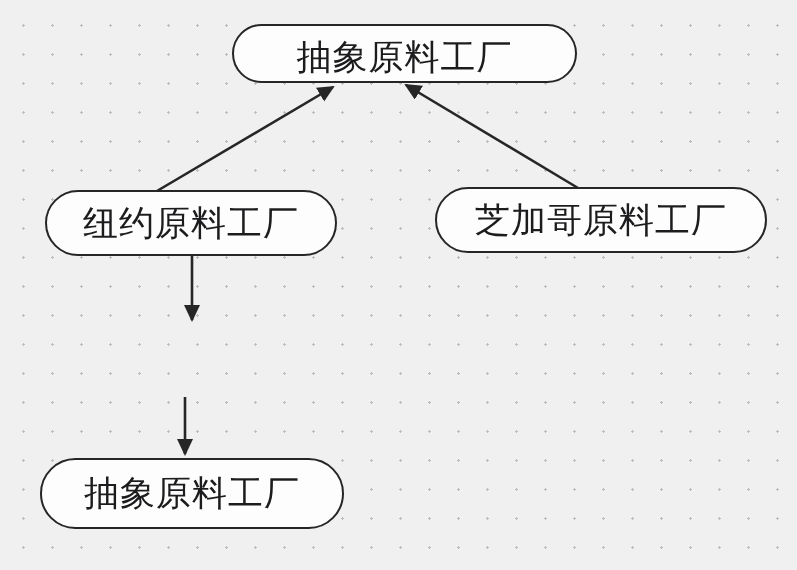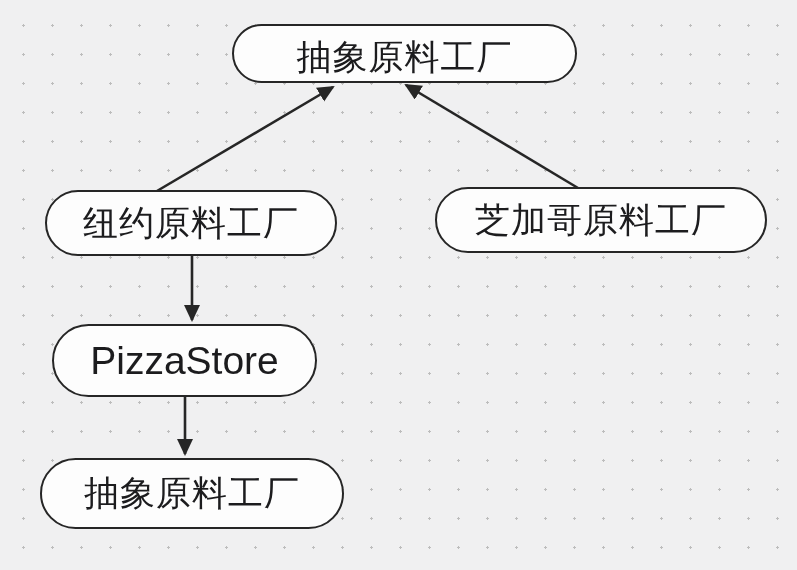--- a/index.html
+++ b/index.html
@@ -107,21 +107,18 @@
   </div>
 
   <div class="node cjk" id="node-ny-factory">
     <span>纽约原料工厂</span>
   </div>
 
   <div class="node cjk" id="node-chicago-factory">
     <span>芝加哥原料工厂</span>
   </div>
 
-  <div class="node latin" id="node-pizza-store">
-    <span>PizzaStore</span>
-  </div>
 
   <div class="node cjk" id="node-produce-pizza">
     <span>抽象原料工厂</span>
   </div>
 
 </div>
 
 </body></html>

